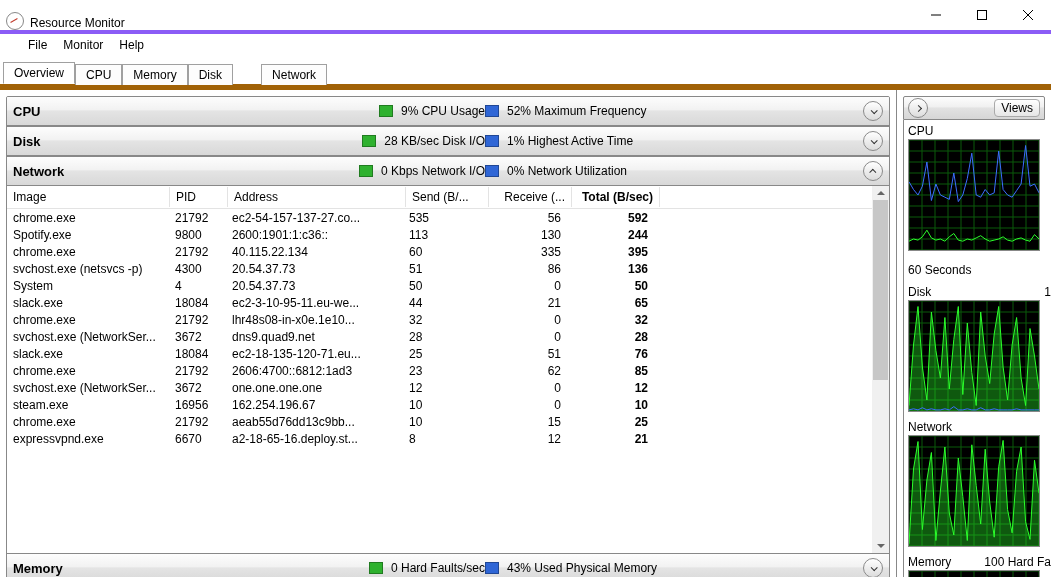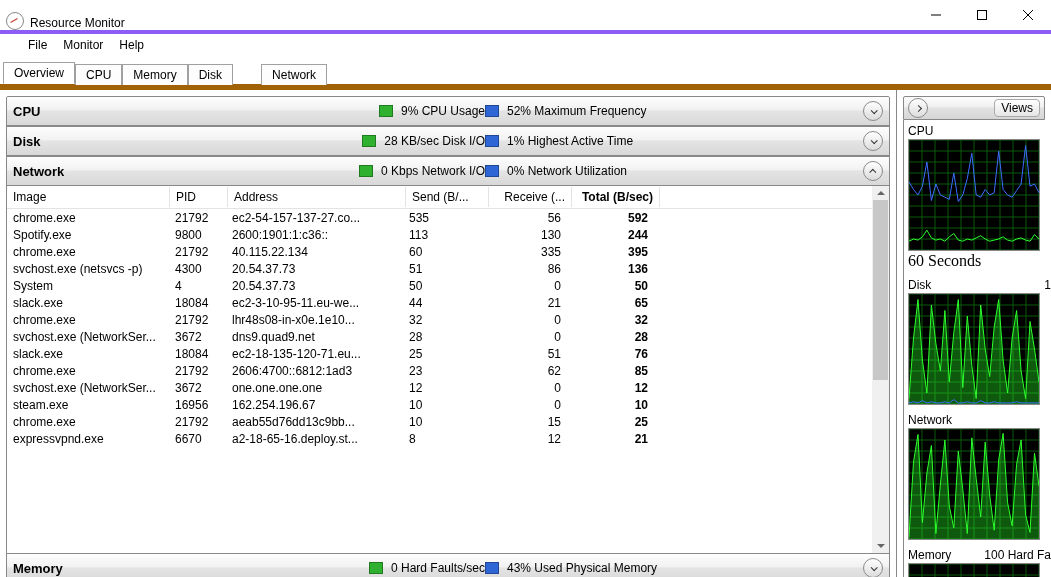--- a/index.html
+++ b/index.html
@@ -70,21 +70,21 @@
   .side-head{
     height:22px;display:flex;align-items:center;padding:0 4px;border:1px solid #888;border-radius:2px 2px 0 0;
     background:linear-gradient(to bottom,#fdfdfd 0%,#f0f0f0 45%,#e2e2e2 50%,#d6d6d6 100%);
     margin-right:6px;
   }
   .side-head .exp-btn{margin-right:auto;}
   .views-btn{border:1px solid #a9a9a9;border-radius:4px;padding:1px 6px;background:linear-gradient(to bottom,#fff,#e6e6e6);margin-left:auto;}
   .side-body{border-left:1px solid #888;border-right:0;margin-right:0;padding:4px 0 4px 4px;height:calc(100% - 22px);overflow:hidden;}
   .mini{margin-bottom:8px;}
   .mini-title{font-size:12px;margin-bottom:1px;display:flex;}
-  .mini-sub{font-size:16px;margin-top:1px;font-family:Liberation Serif, serif;}
+  .mini-sub{font-size:12px;margin-top:12px;}
   .mini-g{width:130px;height:110px;background:#000;border:1px solid #888;position:relative;overflow:hidden;}
   .grid line{stroke:#0a5a0a;stroke-width:1;}
   .lineA{stroke:#2bff2b;stroke-width:1;fill:none;}
   .fillA{fill:rgba(43,255,43,0.35);stroke:none;}
   .lineB{stroke:#3b6eff;stroke-width:1;fill:none;}
 </style>
 </head>
 <body>
 
 <div class="titlebar">

